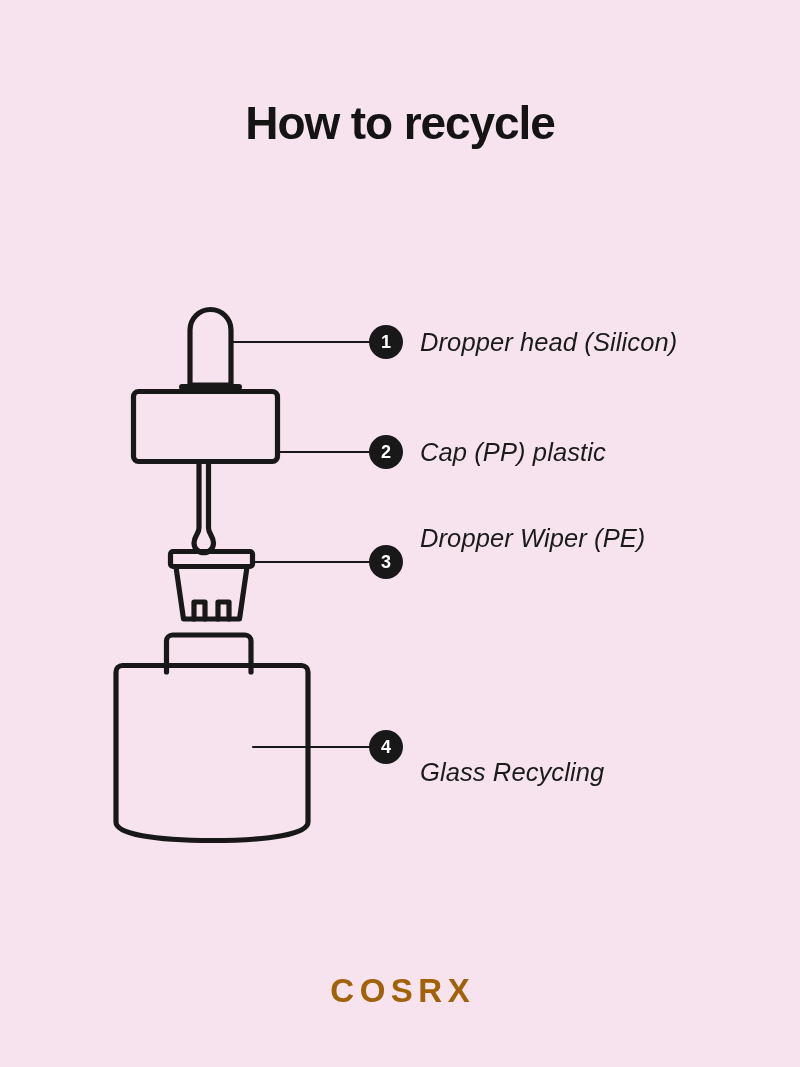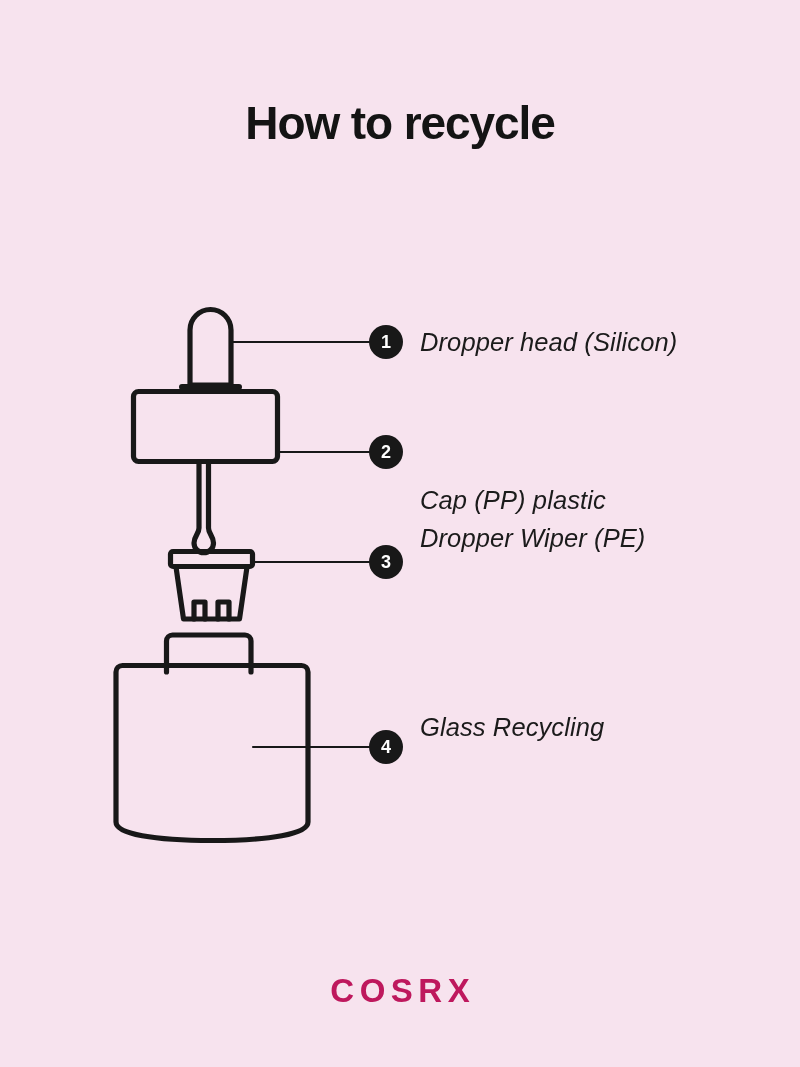--- a/index.html
+++ b/index.html
@@ -36,21 +36,21 @@
   .brand {
     position: absolute;
     top: 972px;
     left: 0;
     width: 800px;
     text-align: center;
     font-size: 33px;
     font-weight: 700;
     letter-spacing: 5.5px;
     text-indent: 5.5px;
-    color: #be185d;
+    color: #a16207;
   }
   .diagram {
     position: absolute;
     top: 0;
     left: 0;
     width: 800px;
     height: 1067px;
   }
   .lbl {
     position: absolute;
@@ -122,27 +122,27 @@
   </svg>
 
   <div class="num" style="left:369px; top:325px;">
     <span>1</span>
   </div>
   <div class="lbl" style="top:328px;">Dropper head (Silicon)</div>
 
   <div class="num" style="left:369px; top:435px;">
     <span>2</span>
   </div>
-  <div class="lbl" style="top:438px;margin-top:48px;">Cap (PP) plastic</div>
+  <div class="lbl" style="top:438px;">Cap (PP) plastic</div>
 
   <div class="num" style="left:369px; top:545px;">
     <span>3</span>
   </div>
   <div class="lbl" style="top:524px;">Dropper Wiper (PE)</div>
 
   <div class="num" style="left:369px; top:730px;">
     <span>4</span>
   </div>
-  <div class="lbl" style="top:713px;">Glass Recycling</div>
+  <div class="lbl" style="top:758px;">Glass Recycling</div>
 
   <div class="brand">COSRX</div>
 
 </div>
 
 </body></html>

